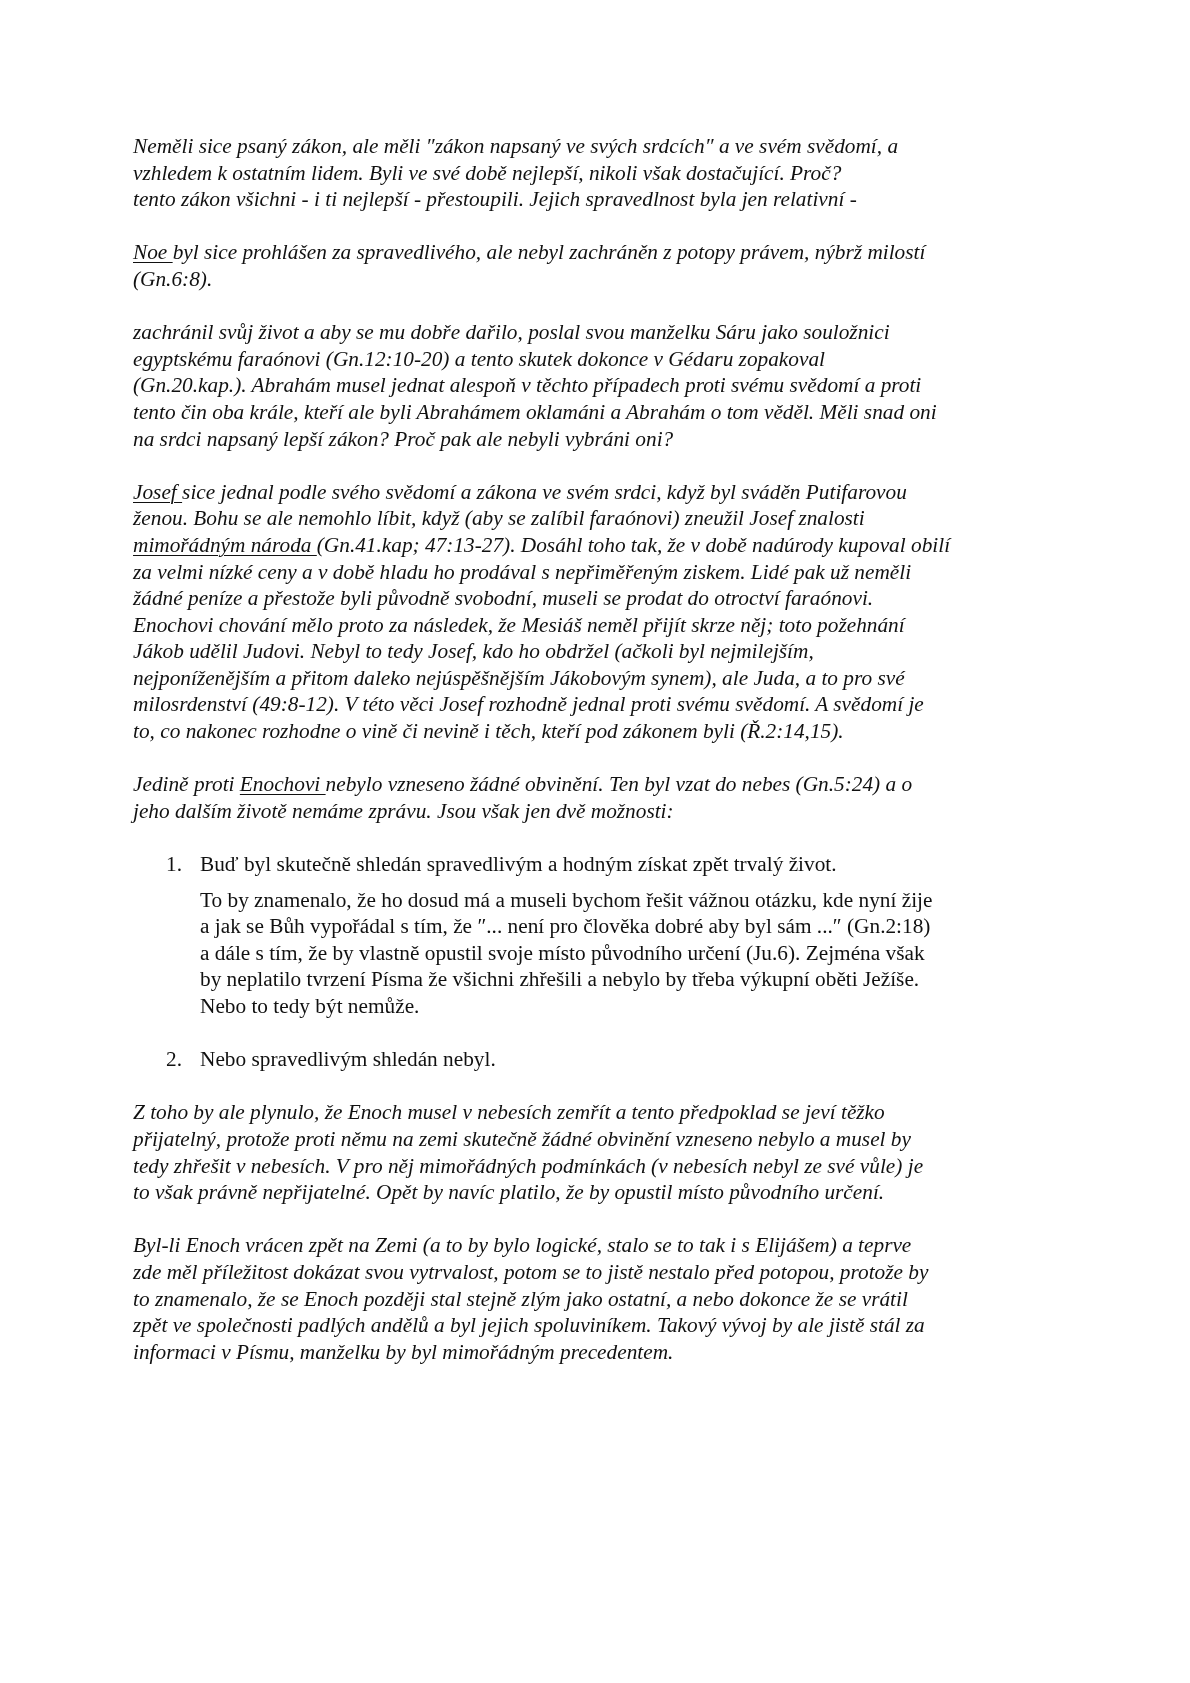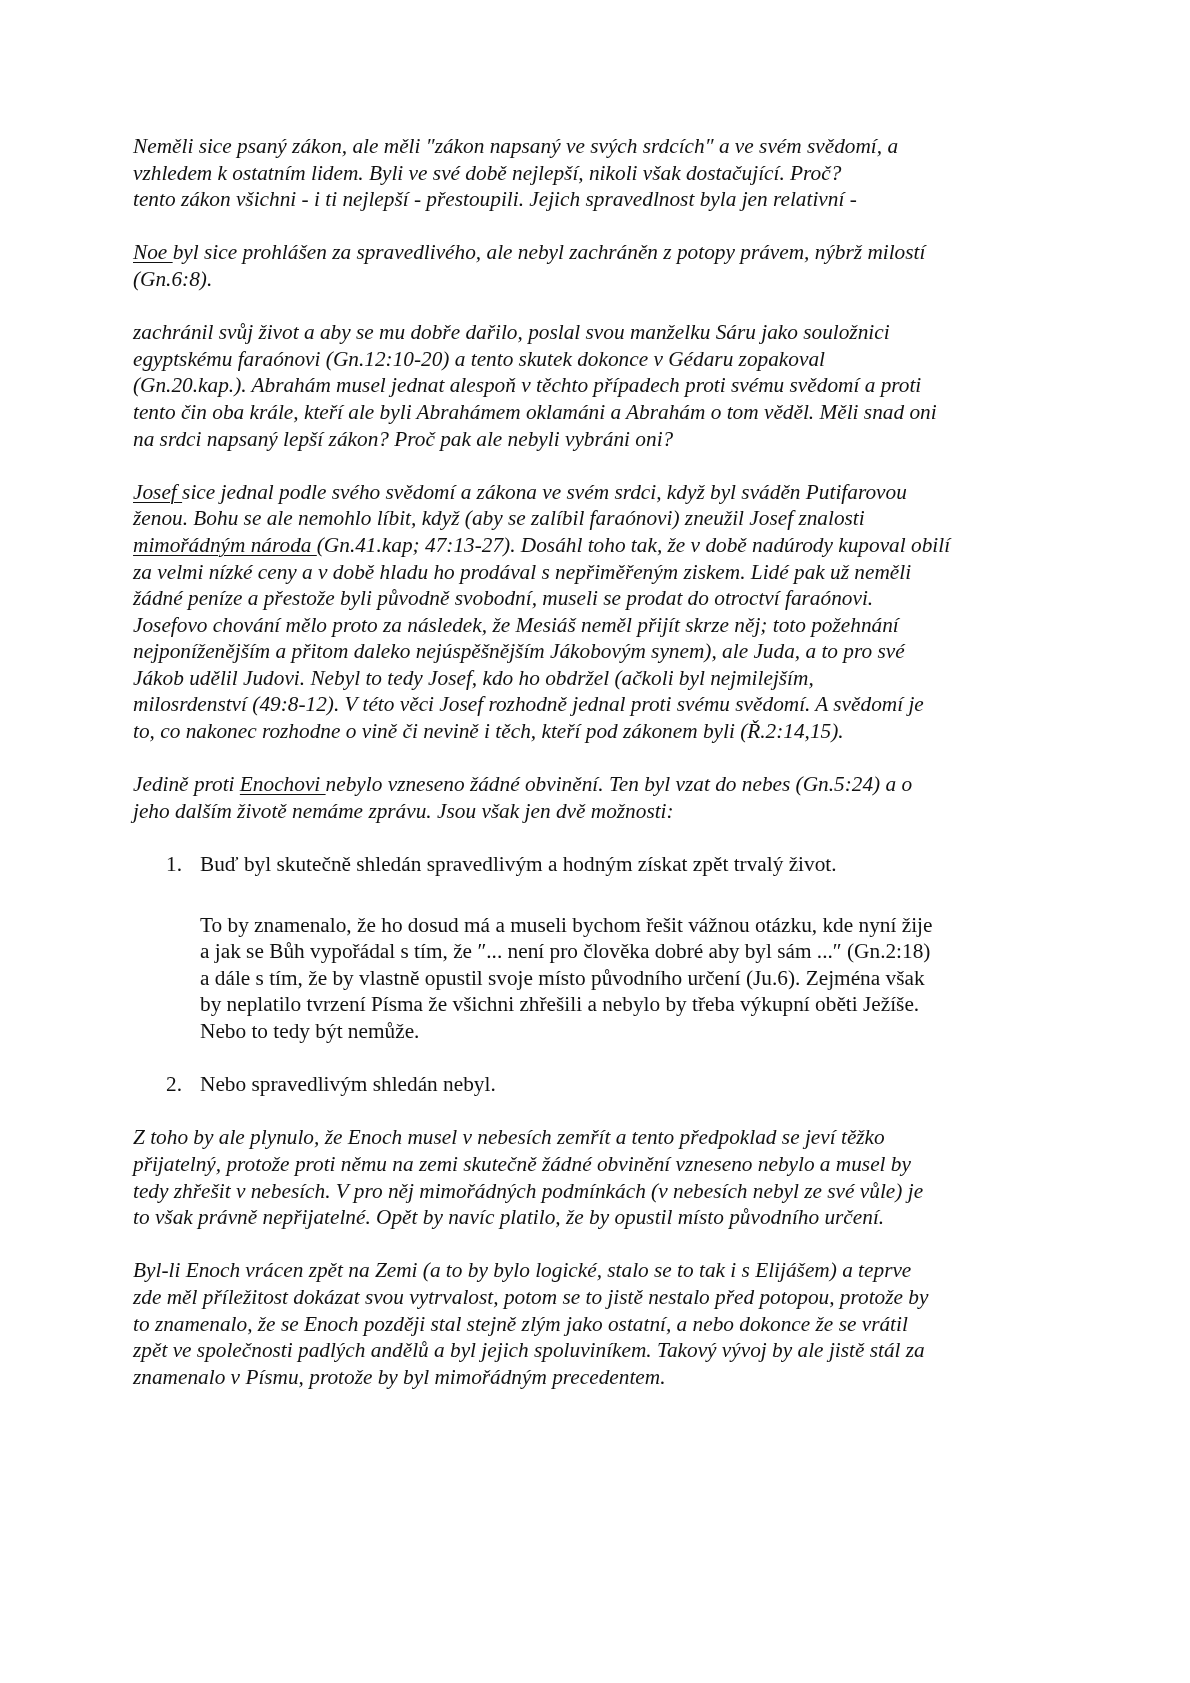--- a/index.html
+++ b/index.html
@@ -46,21 +46,21 @@
       position: relative;
       padding-left: 67px;
       margin: 0 0 26.6px 0;
     }
     .list-num {
       position: absolute;
       left: 33px;
       top: 0;
     }
     .list-sub {
-      margin-top: 34px;
+      margin-top: 9px;
     }
   </style>
 </head>
 <body>
 
 <div class="page">
 
   <p class="para">
     <span class="line">Neměli sice psaný zákon, ale měli ″zákon napsaný ve svých srdcích″ a ve svém svědomí, a</span>
     <span class="line">vzhledem k ostatním lidem. Byli ve své době nejlepší, nikoli však dostačující. Proč?</span>
@@ -79,23 +79,23 @@
     <span class="line">tento čin oba krále, kteří ale byli Abrahámem oklamáni a Abrahám o tom věděl. Měli snad oni</span>
     <span class="line">na srdci napsaný lepší zákon? Proč pak ale nebyli vybráni oni?</span>
   </p>
 
   <p class="para">
     <span class="line"><span class="u">Josef </span><span>sice jednal podle svého svědomí a zákona ve svém srdci, když byl sváděn Putifarovou</span></span>
     <span class="line">ženou. Bohu se ale nemohlo líbit, když (aby se zalíbil faraónovi) zneužil Josef znalosti</span>
     <span class="line"><span class="u">mimořádným národa </span><span>(Gn.41.kap; 47:13-27). Dosáhl toho tak, že v době nadúrody kupoval obilí</span></span>
     <span class="line">za velmi nízké ceny a v době hladu ho prodával s nepřiměřeným ziskem. Lidé pak už neměli</span>
     <span class="line">žádné peníze a přestože byli původně svobodní, museli se prodat do otroctví faraónovi.</span>
-    <span class="line">Josefovo chování mělo proto za následek, že Mesiáš neměl přijít skrze něj; toto požehnání</span>
+    <span class="line">Enochovi chování mělo proto za následek, že Mesiáš neměl přijít skrze něj; toto požehnání</span>
+    <span class="line">Jákob udělil Judovi. Nebyl to tedy Josef, kdo ho obdržel (ačkoli byl nejmilejším,</span>
     <span class="line">nejponíženějším a přitom daleko nejúspěšnějším Jákobovým synem), ale Juda, a to pro své</span>
-    <span class="line">Jákob udělil Judovi. Nebyl to tedy Josef, kdo ho obdržel (ačkoli byl nejmilejším,</span>
     <span class="line">milosrdenství (49:8-12). V této věci Josef rozhodně jednal proti svému svědomí. A svědomí je</span>
     <span class="line">to, co nakonec rozhodne o vině či nevině i těch, kteří pod zákonem byli (Ř.2:14,15).</span>
   </p>
 
   <p class="para">
     <span class="line"><span>Jedině proti </span><span class="u">Enochovi </span><span>nebylo vzneseno žádné obvinění. Ten byl vzat do nebes (Gn.5:24) a o</span></span>
     <span class="line">jeho dalším životě nemáme zprávu. Jsou však jen dvě možnosti:</span>
   </p>
 
   <div class="list">
@@ -121,16 +121,16 @@
     <span class="line">přijatelný, protože proti němu na zemi skutečně žádné obvinění vzneseno nebylo a musel by</span>
     <span class="line">tedy zhřešit v nebesích. V pro něj mimořádných podmínkách (v nebesích nebyl ze své vůle) je</span>
     <span class="line">to však právně nepřijatelné. Opět by navíc platilo, že by opustil místo původního určení.</span>
   </p>
 
   <p class="para">
     <span class="line">Byl-li Enoch vrácen zpět na Zemi (a to by bylo logické, stalo se to tak i s Elijášem) a teprve</span>
     <span class="line">zde měl příležitost dokázat svou vytrvalost, potom se to jistě nestalo před potopou, protože by</span>
     <span class="line">to znamenalo, že se Enoch později stal stejně zlým jako ostatní, a nebo dokonce že se vrátil</span>
     <span class="line">zpět ve společnosti padlých andělů a byl jejich spoluviníkem. Takový vývoj by ale jistě stál za</span>
-    <span class="line">znamenalo v Písmu, protože by byl mimořádným precedentem.</span>
+    <span class="line">informaci v Písmu, manželku by byl mimořádným precedentem.</span>
   </p>
 
 </div>
 
 </body></html>

